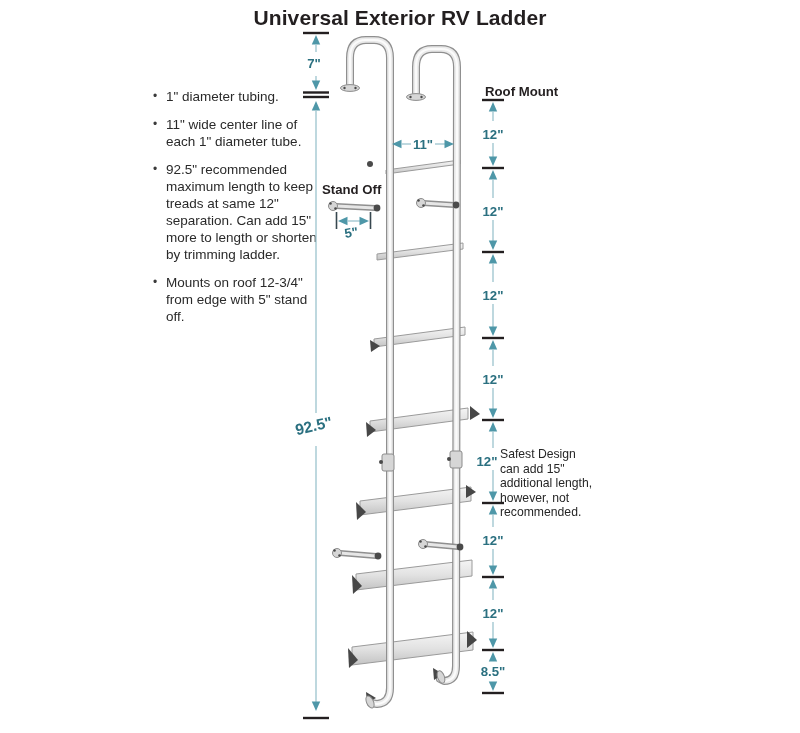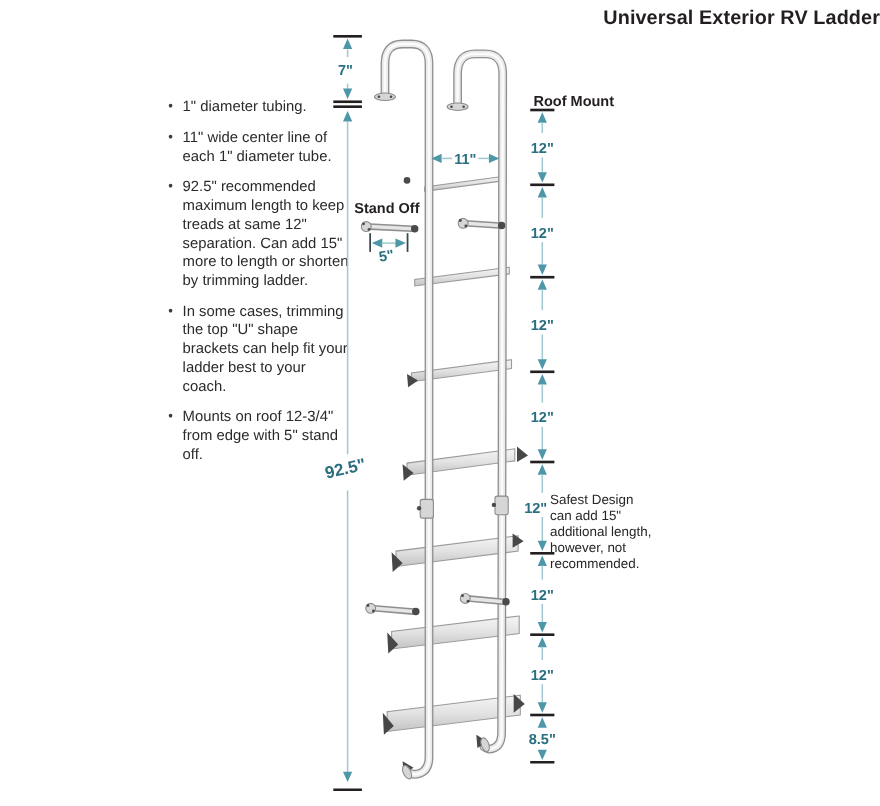--- a/index.html
+++ b/index.html
@@ -7,22 +7,22 @@
     --dim-text:#2b7080;
     --dim-arrow:#4e97a8;
     --dim-line:#a3c8d1;
   }
   html,body{margin:0;padding:0;background:#fff;}
   .canvas{
     position:relative;width:800px;height:733px;background:#ffffff;
     font-family:"Liberation Sans",sans-serif;overflow:hidden;
   }
   .title{
-    position:absolute;top:6px;left:0;width:800px;text-align:right;
-    font-size:18px;font-weight:bold;color:var(--ink);letter-spacing:.1px;
+    position:absolute;top:6px;left:0;width:800px;text-align:center;
+    font-size:21px;font-weight:bold;color:var(--ink);letter-spacing:.1px;
   }
   .notes{
     position:absolute;top:88px;left:153px;width:167px;margin:0;padding:0;
     list-style:none;font-size:13.5px;line-height:17px;color:#2a2a2a;
   }
   .notes li{position:relative;padding-left:13px;margin:0 0 11px 0;}
   .notes li::before{content:"\2022";position:absolute;left:0;top:0;font-size:12px;color:#3a3a3a;}
   .safest-note{
     position:absolute;left:500px;top:447px;width:96px;
     font-size:12.2px;line-height:14.6px;color:#262626;
@@ -49,21 +49,20 @@
 <body>
 
 <div class="canvas">
 
   <div class="title">Universal Exterior RV Ladder</div>
 
   <ul class="notes">
     <li><span>1" diameter tubing.</span></li>
     <li><span>11" wide center line of each 1" diameter tube.</span></li>
     <li><span>92.5" recommended maximum length to keep treads at same 12" separation. Can add 15" more to length or shorten by trimming ladder.</span></li>
-    <li><span>In some cases, trimming the top "U" shape brackets can help fit your ladder best to your coach.</span></li>
     <li><span>Mounts on roof 12-3/4" from edge with 5" stand off.</span></li>
   </ul>
 
   <div class="safest-note">Safest Design can add 15" additional length, however, not recommended.</div>
 
   <svg width="800" height="733" viewBox="0 0 800 733">
     <defs>
       <linearGradient id="treadGrad" x1="0" y1="0" x2="0" y2="1">
         <stop offset="0" stop-color="#f5f5f5"></stop>
         <stop offset="0.5" stop-color="#e2e2e2"></stop>

